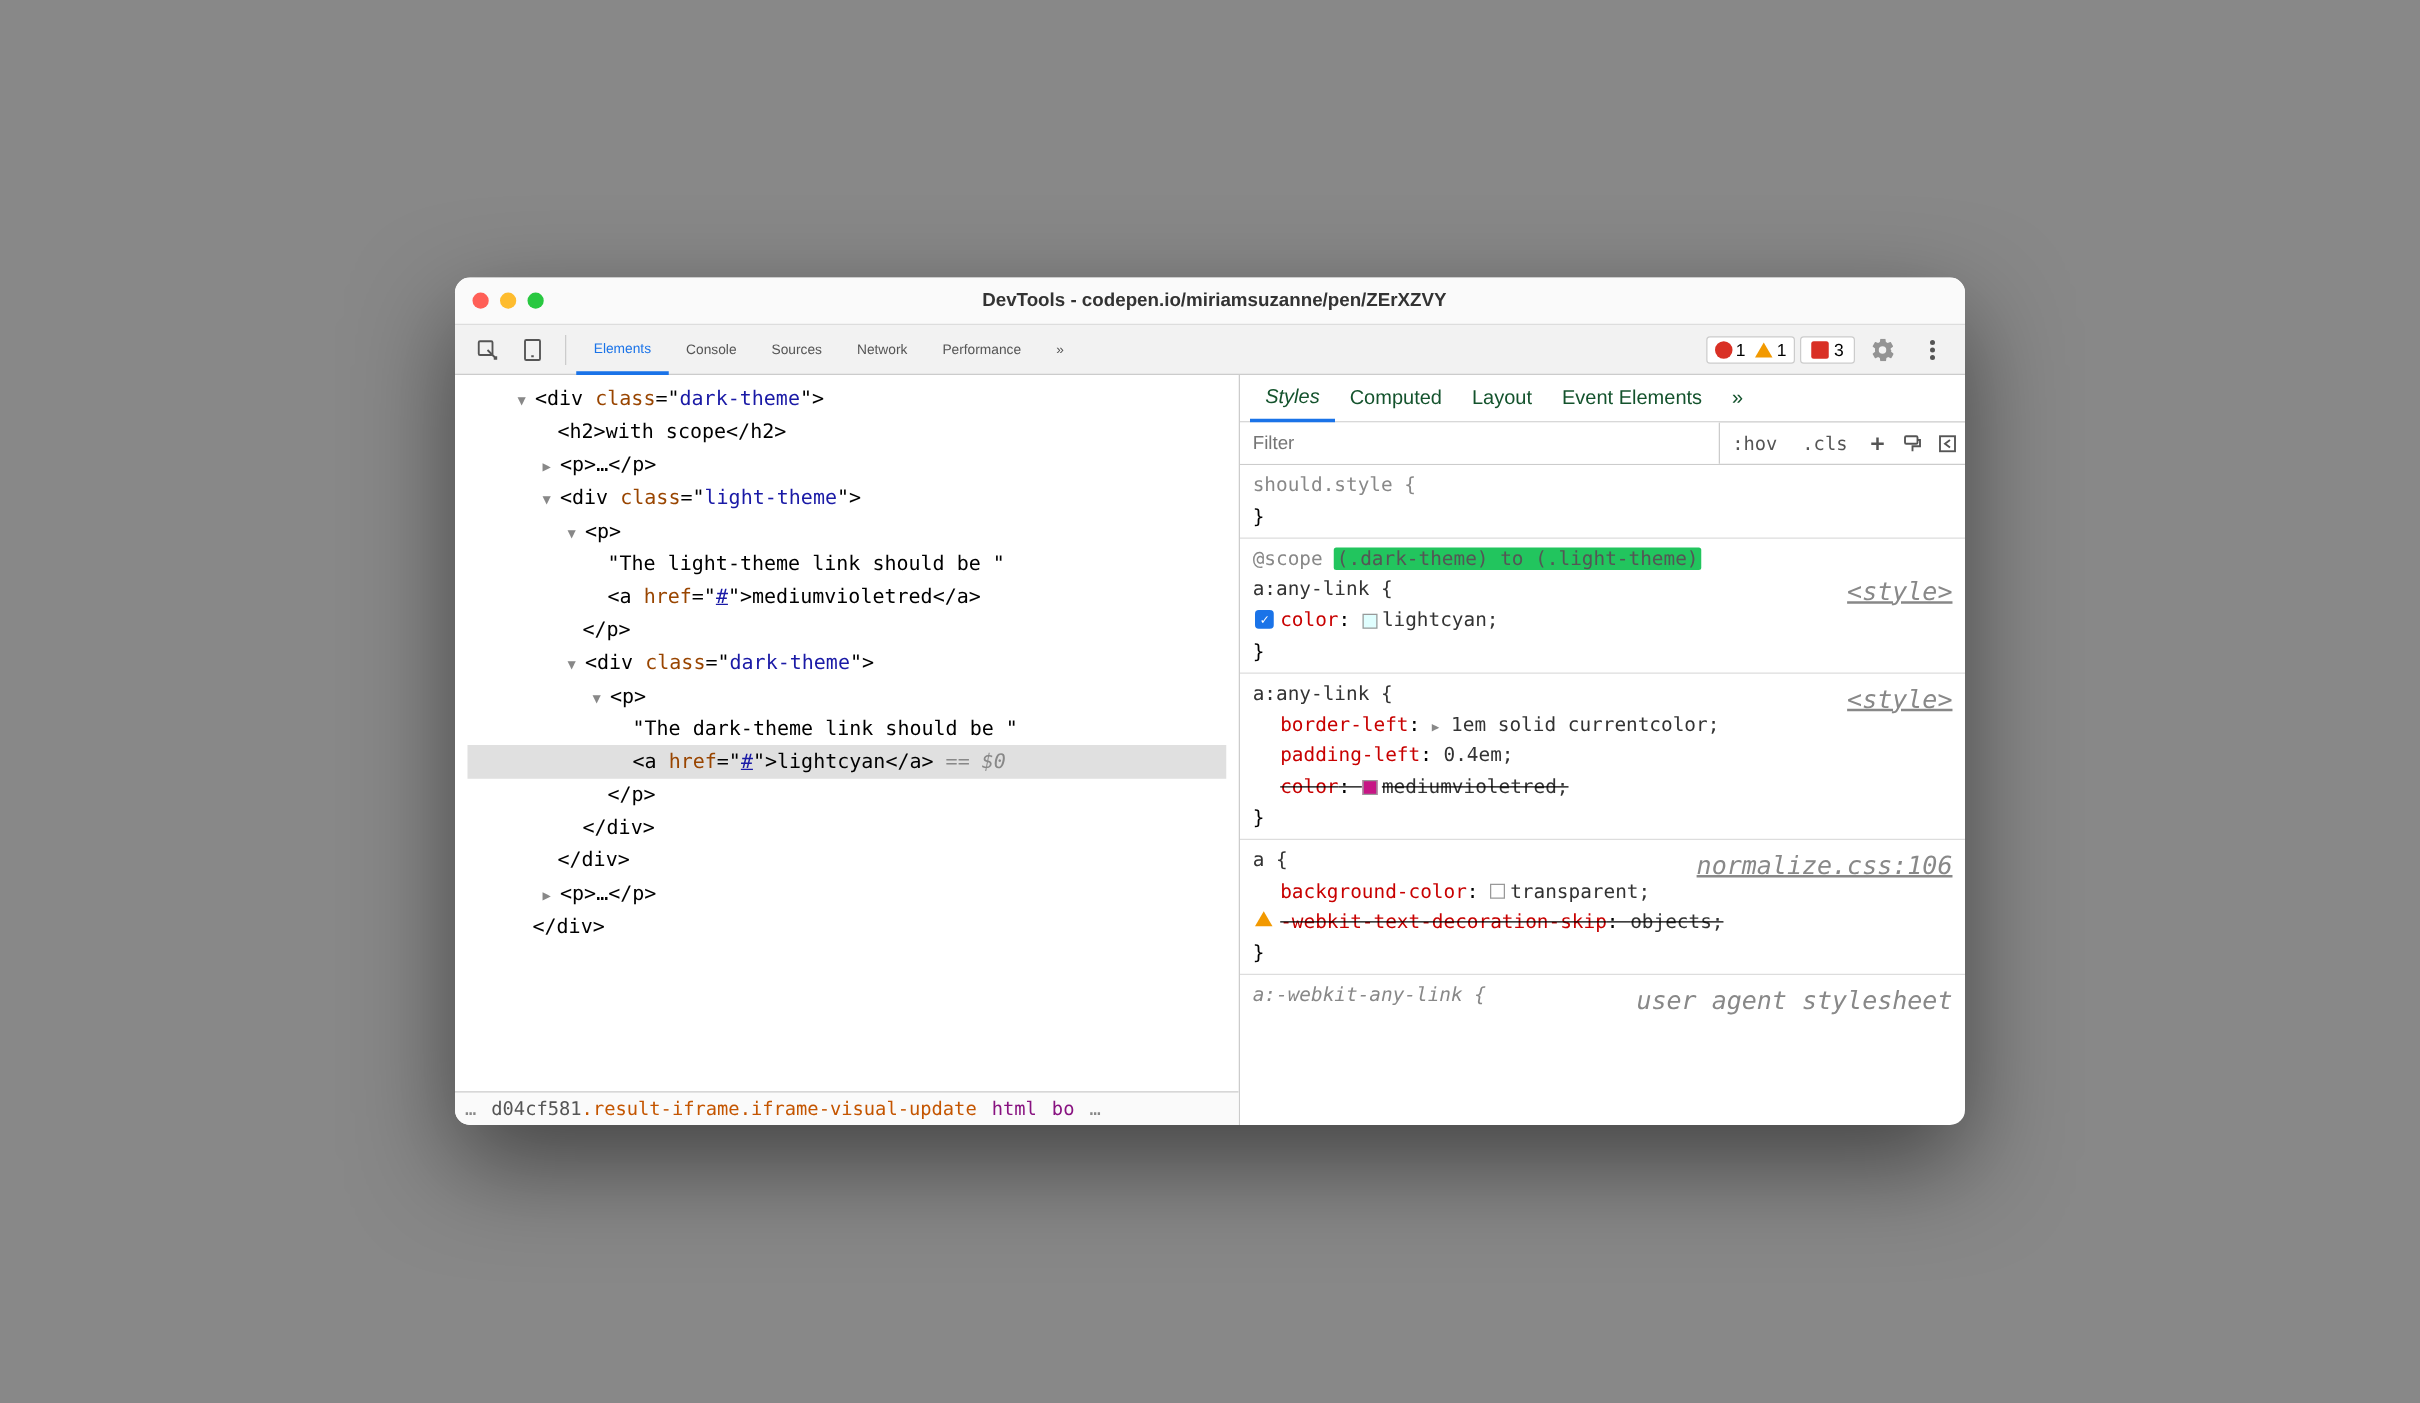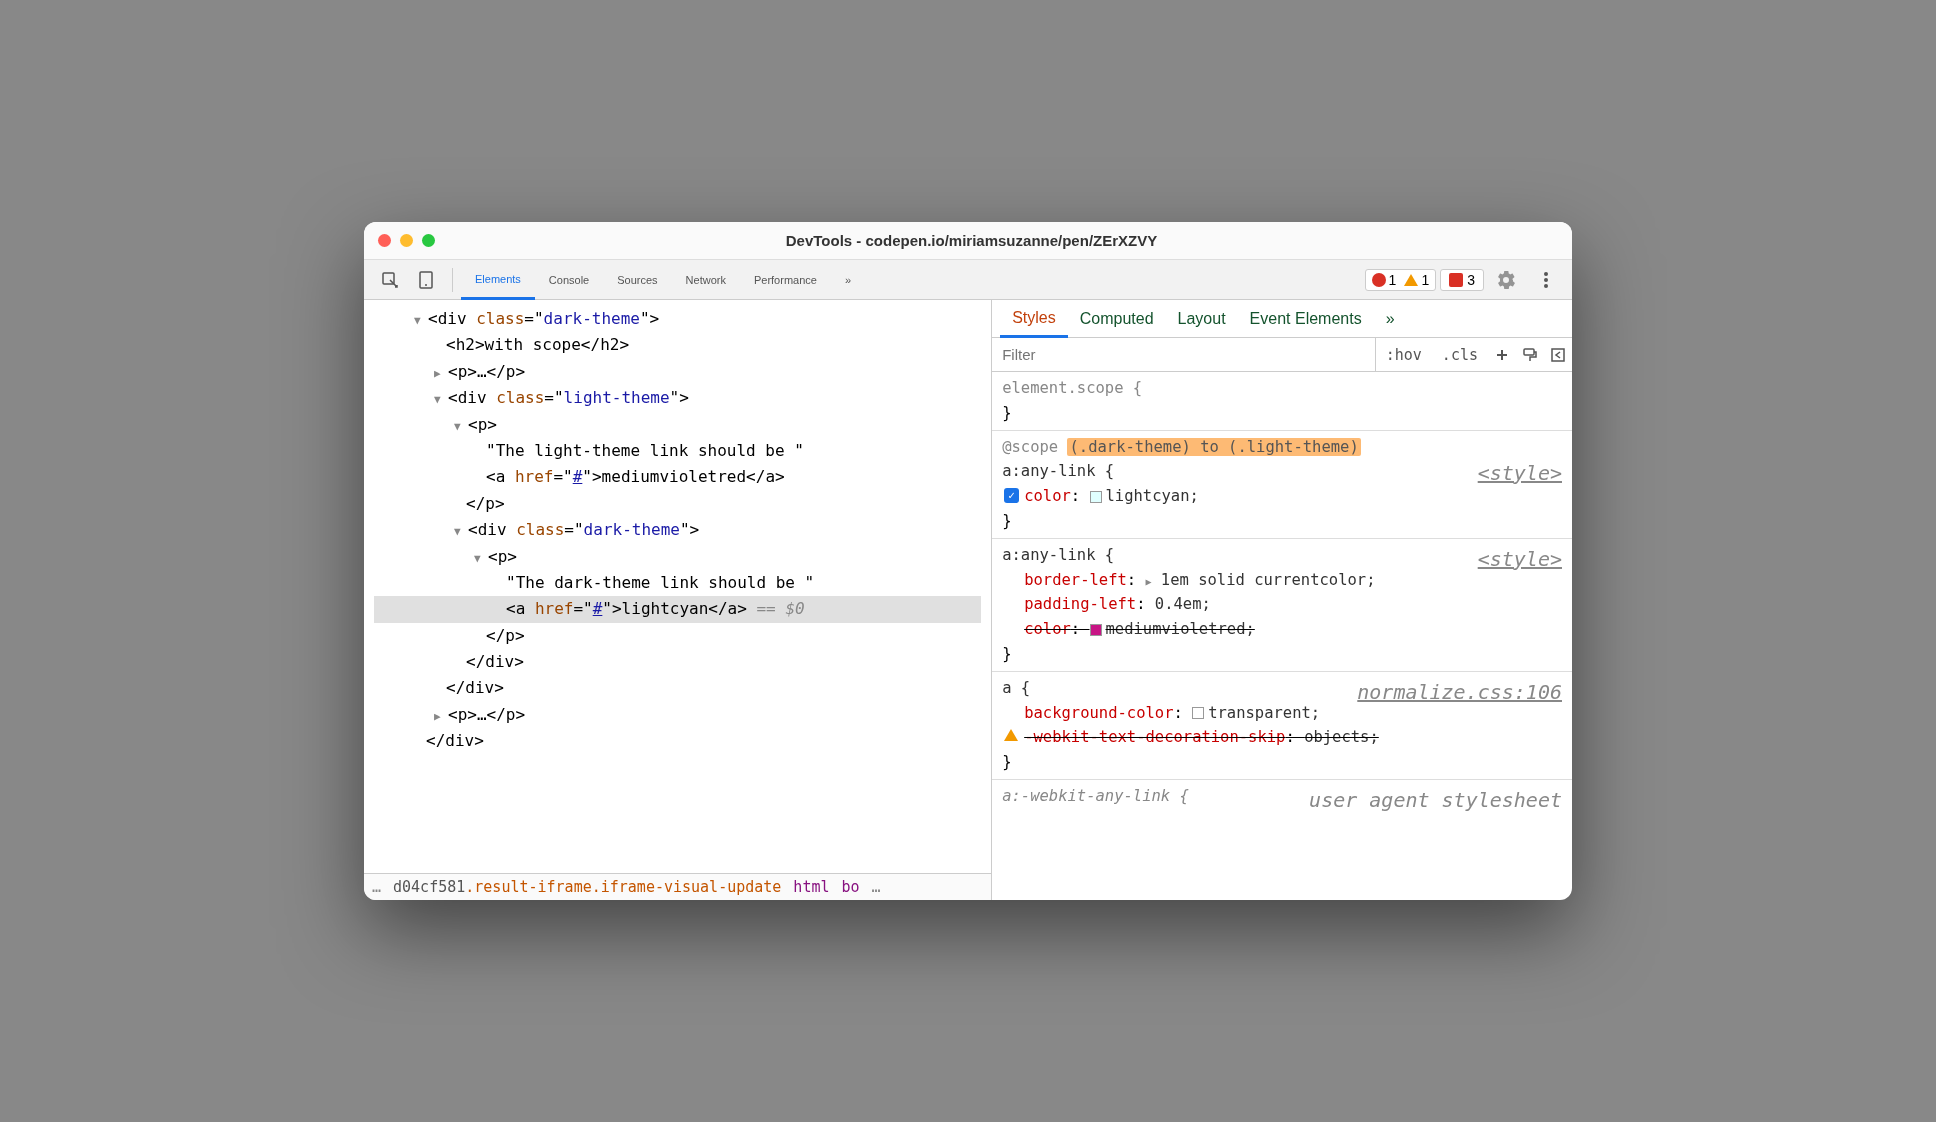--- a/index.html
+++ b/index.html
@@ -170,23 +170,24 @@
 .styles-tab {
   padding: 0 12px;
   height: 100%;
   display: flex;
   align-items: center;
   color: #14532d;
   font-size: 16px;
   cursor: pointer;
 }
 .styles-tab.active {
-  color: #c2410c;
+  color: #14532d;
   border-bottom: 3px solid #1a73e8;
   margin-bottom: -1px;
+  font-style: italic;
 }
 .filter-bar {
   display: flex;
   align-items: center;
   border-bottom: 1px solid #ccc;
   height: 34px;
 }
 .filter-input {
   flex: 1;
   border: none;
@@ -217,21 +218,21 @@
   font-size: 15.5px;
   line-height: 1.6;
   overflow: auto;
 }
 .rule {
   border-bottom: 1px solid #ddd;
   padding: 4px 10px;
   position: relative;
 }
 .selector { color: #333; }
-.scope-highlight { background: #fdba74; border-radius: 2px; padding: 0 2px; color: #555; }
+.scope-highlight { background: #22c55e; border-radius: 2px; padding: 0 2px; color: #555; }
 .source-link {
   position: absolute;
   right: 10px;
   top: 4px;
   color: #888;
   font-style: italic;
   text-decoration: underline;
   font-size: 20px;
 }
 .prop { padding-left: 22px; position: relative; }
@@ -392,21 +393,21 @@
         <span class="filter-icon">
             <svg width="16" height="16" viewBox="0 0 16 16" fill="none" stroke="currentColor" stroke-width="1.5">
               <rect x="2" y="2" width="12" height="12"></rect>
               <path d="M10 5 L6 8 L10 11"></path>
             </svg>
           </span>
       </div>
       <div class="styles-content">
 
         <div class="rule">
-          <div class="selector"><span style="color:#888">element.scope {</span></div>
+          <div class="selector"><span style="color:#888">should.style {</span></div>
           <div>}</div>
         </div>
 
         <div class="rule">
           <div><span style="color:#888">@scope </span><span class="scope-highlight">(.dark-theme) to (.light-theme)</span></div>
           <div class="selector">a:any-link {</div>
           <span class="source-link" style="top:26px">&lt;style&gt;</span>
           <div class="prop">
             <span class="checkbox"></span>
             <span class="prop-name">color</span>: <span class="color-swatch" style="background:#e0ffff"></span><span class="prop-val">lightcyan;</span>

